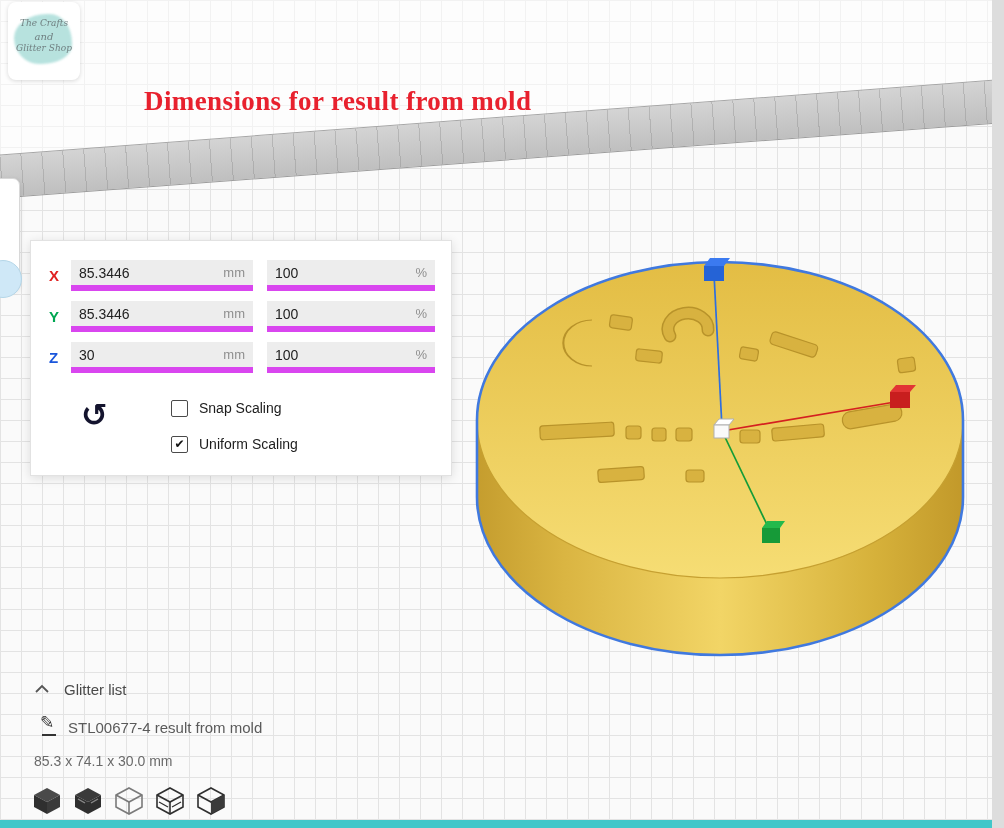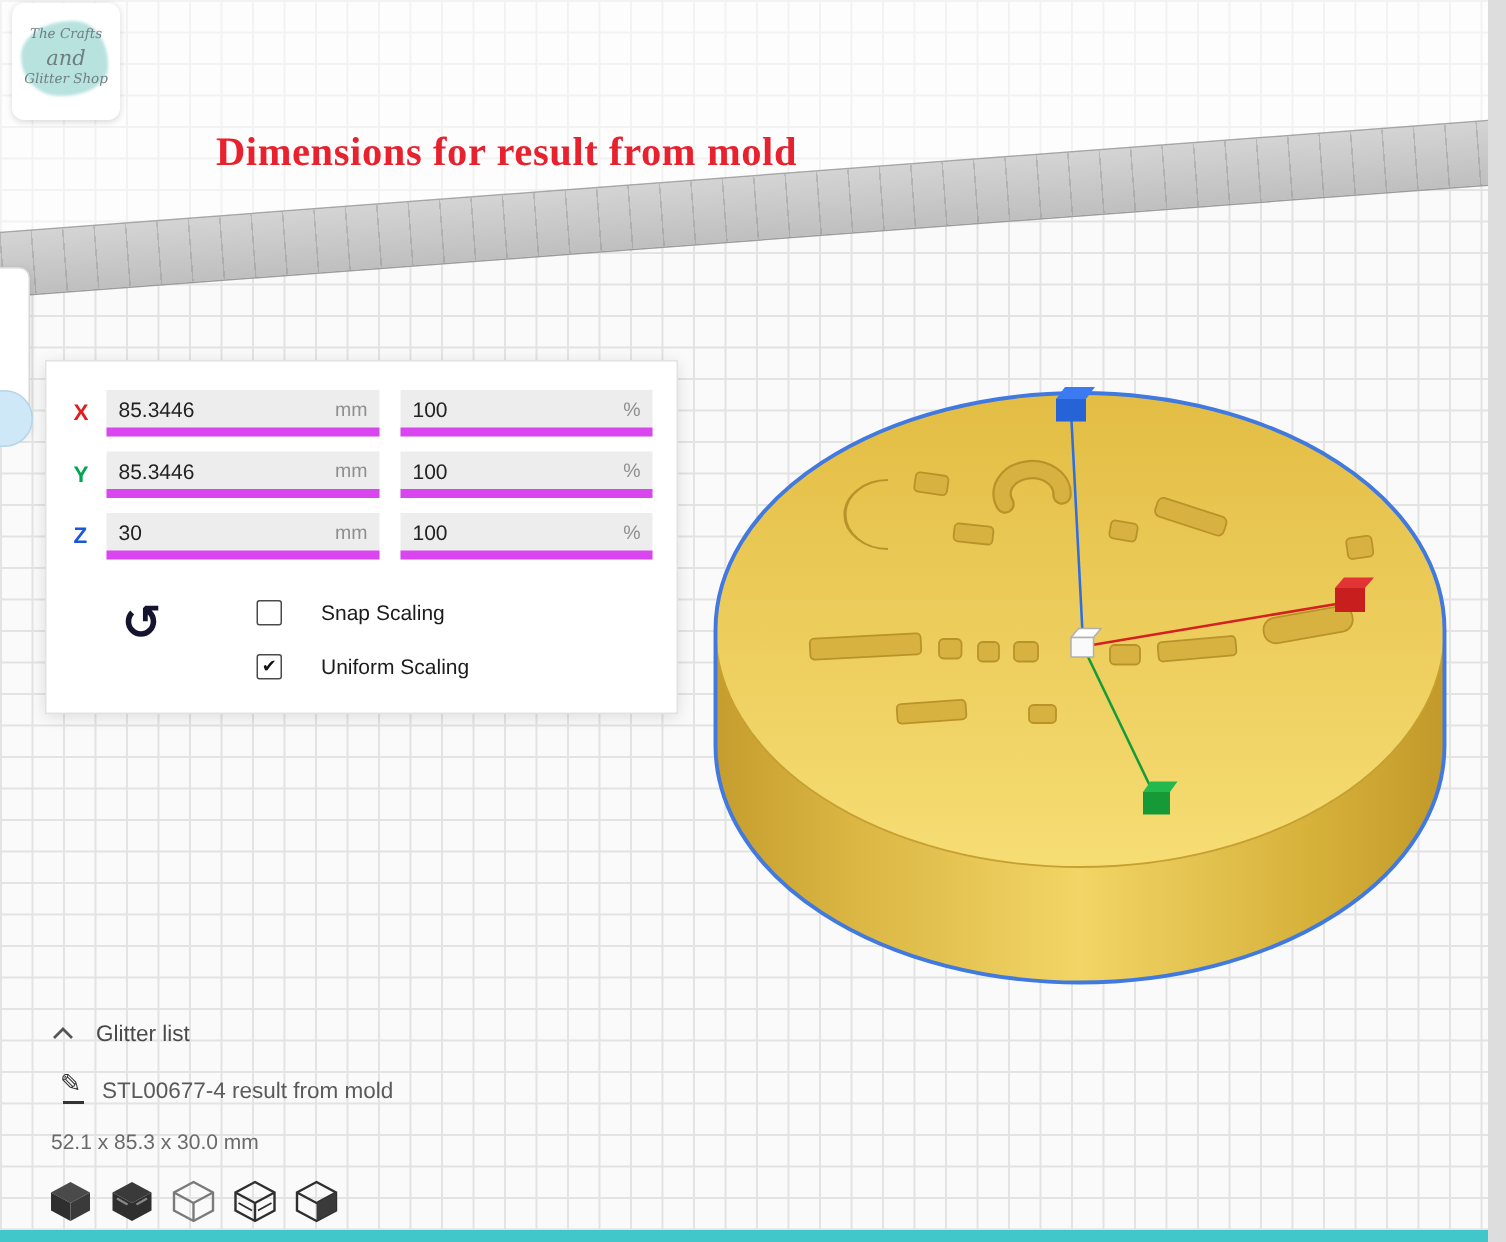--- a/index.html
+++ b/index.html
@@ -36,21 +36,21 @@
     background:#cfe8f7;border:1px solid #b4d6e8;}
 
   
   .logo{left:8px;top:2px;width:72px;height:78px;background:#fff;border-radius:8px;
     box-shadow:0 1px 4px rgba(0,0,0,.15);}
   .logo .blob{position:absolute;left:6px;top:12px;width:58px;height:50px;background:#9fd9d4;
     border-radius:60% 40% 55% 45%/50% 60% 40% 55%;opacity:.75;filter:blur(1px);}
   .logo-text{position:absolute;left:0;top:16px;width:100%;text-align:center;
     font-family:"DejaVu Serif",serif;font-style:italic;color:#6f7f80;font-size:9px;line-height:1.3;}
   .logo-text span{display:block;}
-  .logo-text .mid{font-size:14px;}
+  .logo-text .mid{font-size:10px;}
 
   
   .heading{left:120px;top:86px;font-family:"Liberation Serif",serif;font-weight:700;
     font-size:27px;color:#e8212e;letter-spacing:.4px;white-space:nowrap;margin-left:24px;}
 
   
   .scale-panel{left:30px;top:240px;width:420px;height:234px;background:#fff;
     border:1px solid #e2e2e2;box-shadow:0 2px 10px rgba(0,0,0,.12);}
   .srow{position:absolute;left:18px;width:388px;height:33px;display:flex;align-items:center;}
   .r0{top:18px}.r1{top:59px}.r2{top:100px}
@@ -61,21 +61,21 @@
   .f-mm{width:182px;margin-left:6px;}
   .f-pc{width:168px;margin-left:14px;text-align:center;}
   .fval{font-size:14px;color:#222;}
   .fsuf{font-size:13px;color:#8f8f8f;}
   .reset-btn{position:absolute;left:50px;top:158px;font-family:"DejaVu Sans",sans-serif;
     font-size:32px;font-weight:700;color:#14142e;line-height:1;cursor:pointer;}
   .chk-row{position:absolute;left:140px;height:22px;display:flex;align-items:center;}
   .chk-snap{top:156px}.chk-uni{top:192px}
   .chkbox{width:17px;height:17px;border:1.6px solid #4a4a4a;border-radius:2px;background:#fff;
     display:flex;align-items:center;justify-content:center;font-size:12px;color:#111;box-sizing:border-box;}
-  .chk-label{margin-left:26px;font-size:14px;color:#1c1c1c;}
+  .chk-label{margin-left:11px;font-size:14px;color:#1c1c1c;}
 
   
   .stl-wrap{left:302px;top:536px;width:90px;height:92px;}
 
   
   .mold-wrap{left:440px;top:230px;width:540px;height:450px;}
 
   
   .obj-chevron{left:34px;top:684px;width:16px;height:10px;}
   .obj-header{left:64px;top:681px;font-size:15px;color:#4a4a4a;}
@@ -232,21 +232,21 @@
   </div>
 
   <svg class="abs obj-chevron" width="16" height="10" viewBox="0 0 16 10">
     <polyline points="2,8 8,2 14,8" fill="none" stroke="#555" stroke-width="1.8"></polyline>
   </svg>
   <div class="abs obj-header">Glitter list</div>
 
   <span class="abs pencil">✎</span>
   <div class="abs pencil-line"></div>
   <div class="abs obj-name">STL00677-4 result from mold</div>
-  <div class="abs obj-dims">52.1 x 85.3 x 30.0 mm</div>
+  <div class="abs obj-dims">85.3 x 74.1 x 30.0 mm</div>
 
   <div class="abs view-icons">
     <svg width="30" height="30" viewBox="0 0 30 30">
       <polygon points="15,2 28,9 15,16 2,9" fill="#4a4a4a"></polygon>
       <polygon points="2,9 15,16 15,28 2,21" fill="#2f2f2f"></polygon>
       <polygon points="28,9 28,21 15,28 15,16" fill="#3a3a3a"></polygon>
     </svg>
     <svg width="30" height="30" viewBox="0 0 30 30">
       <polygon points="15,2 28,9 15,16 2,9" fill="#3a3a3a"></polygon>
       <polygon points="2,9 15,16 15,28 2,21" fill="#2f2f2f"></polygon>

